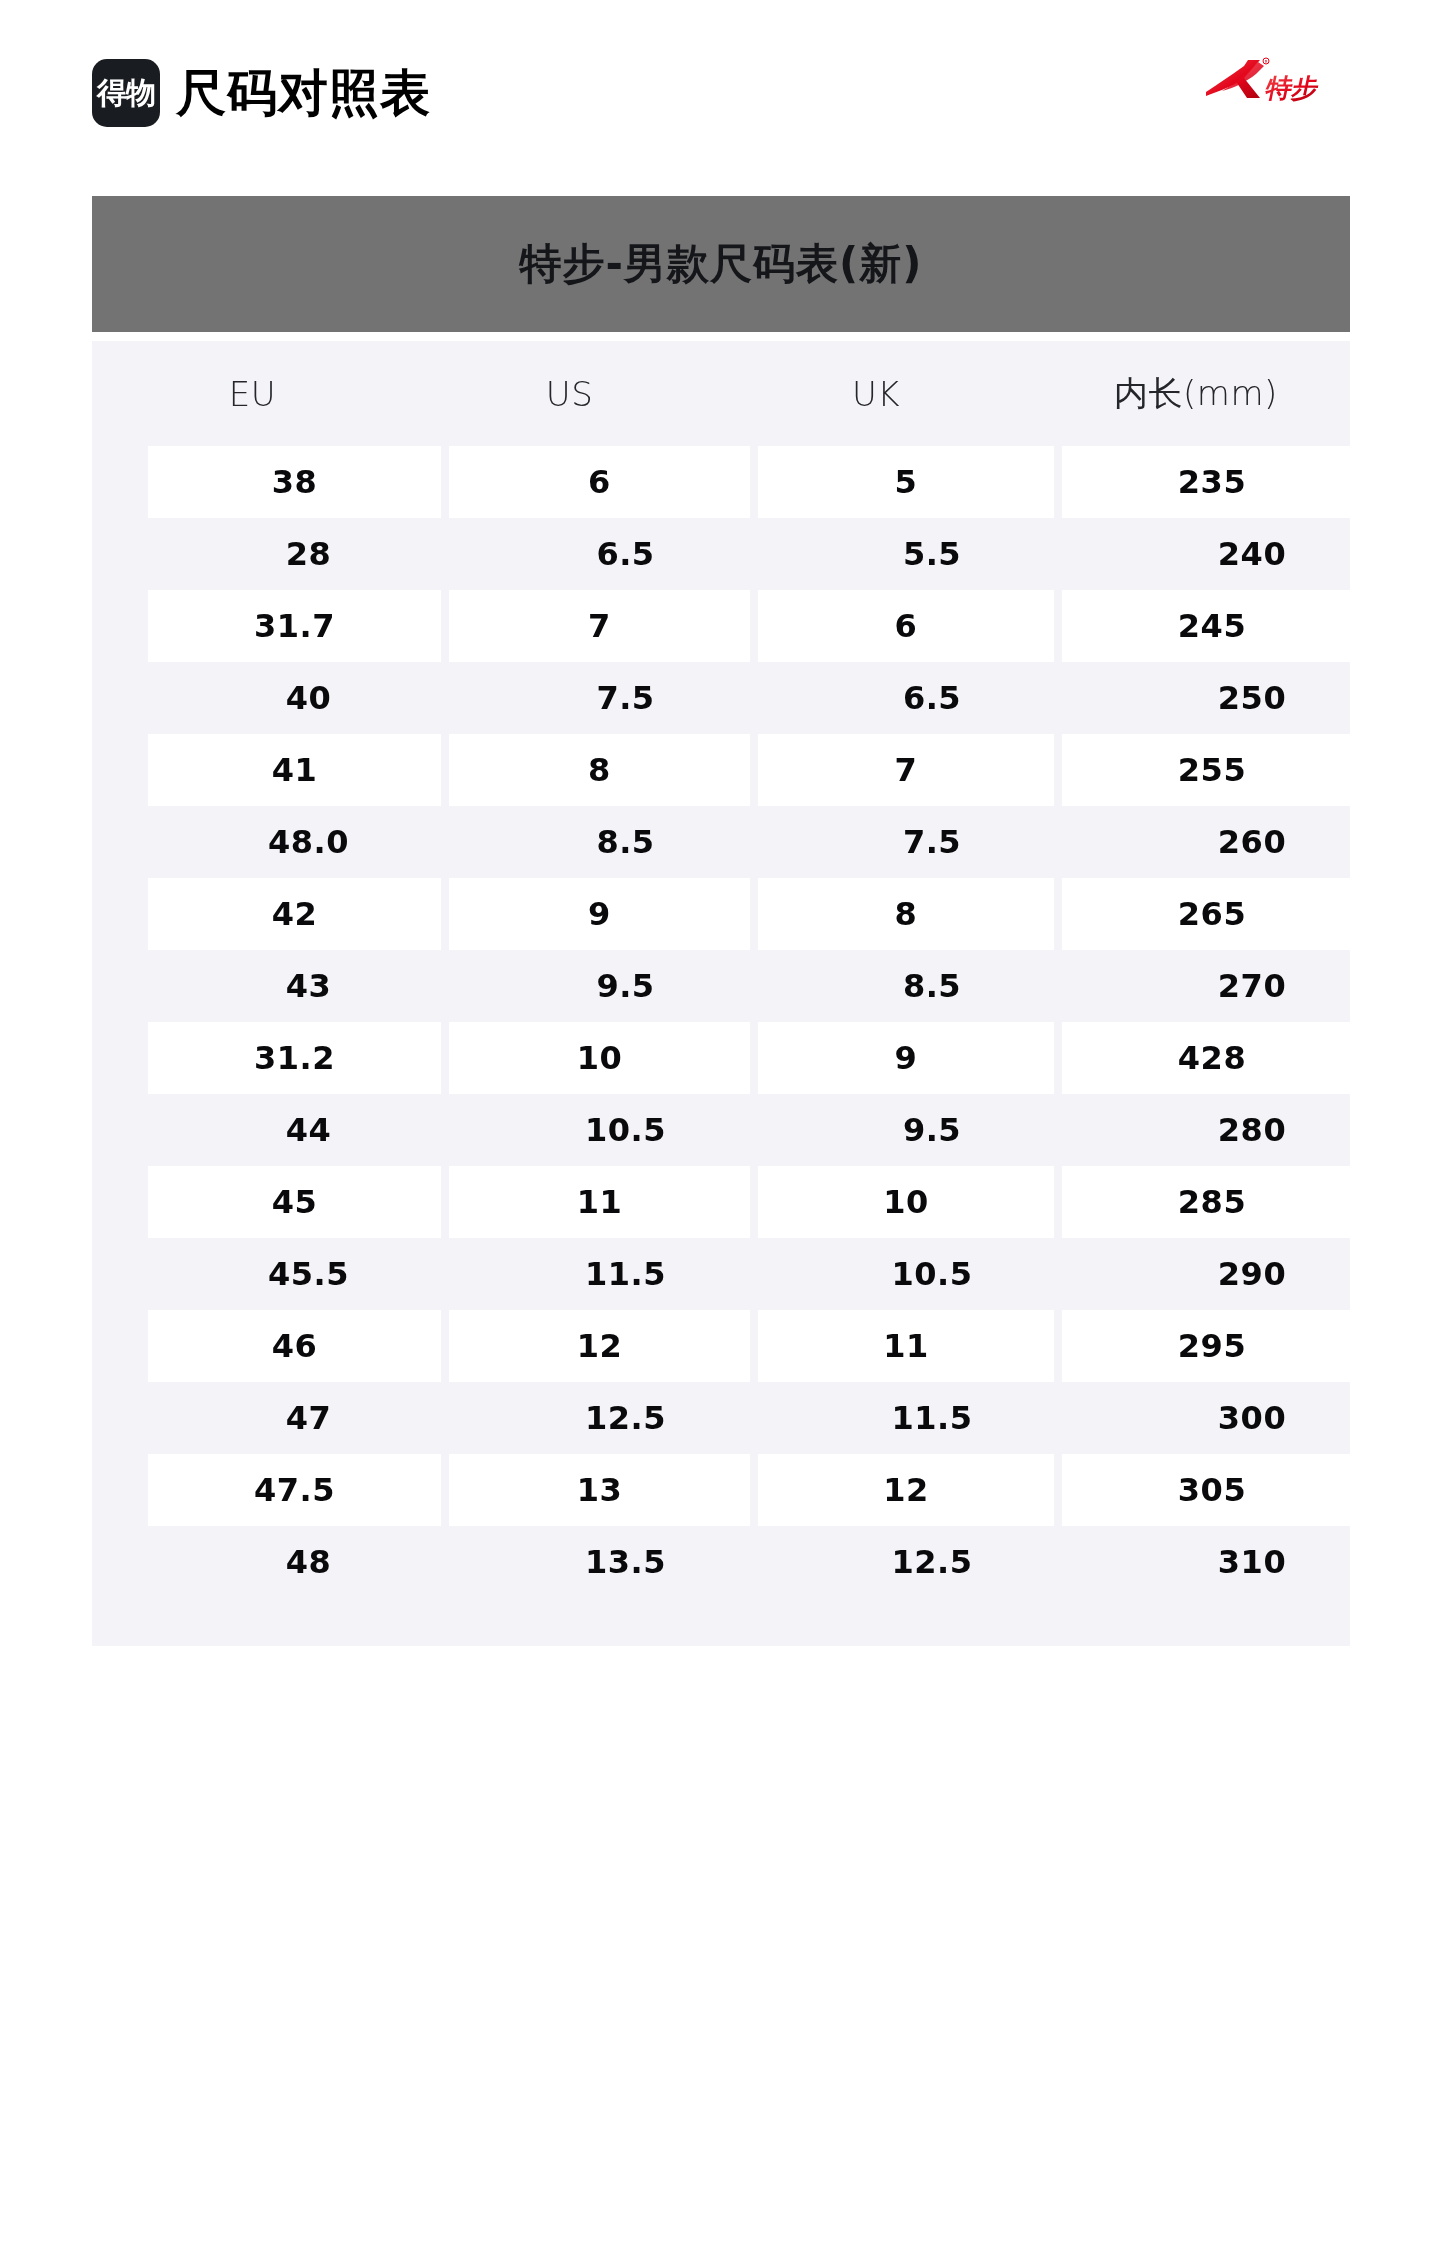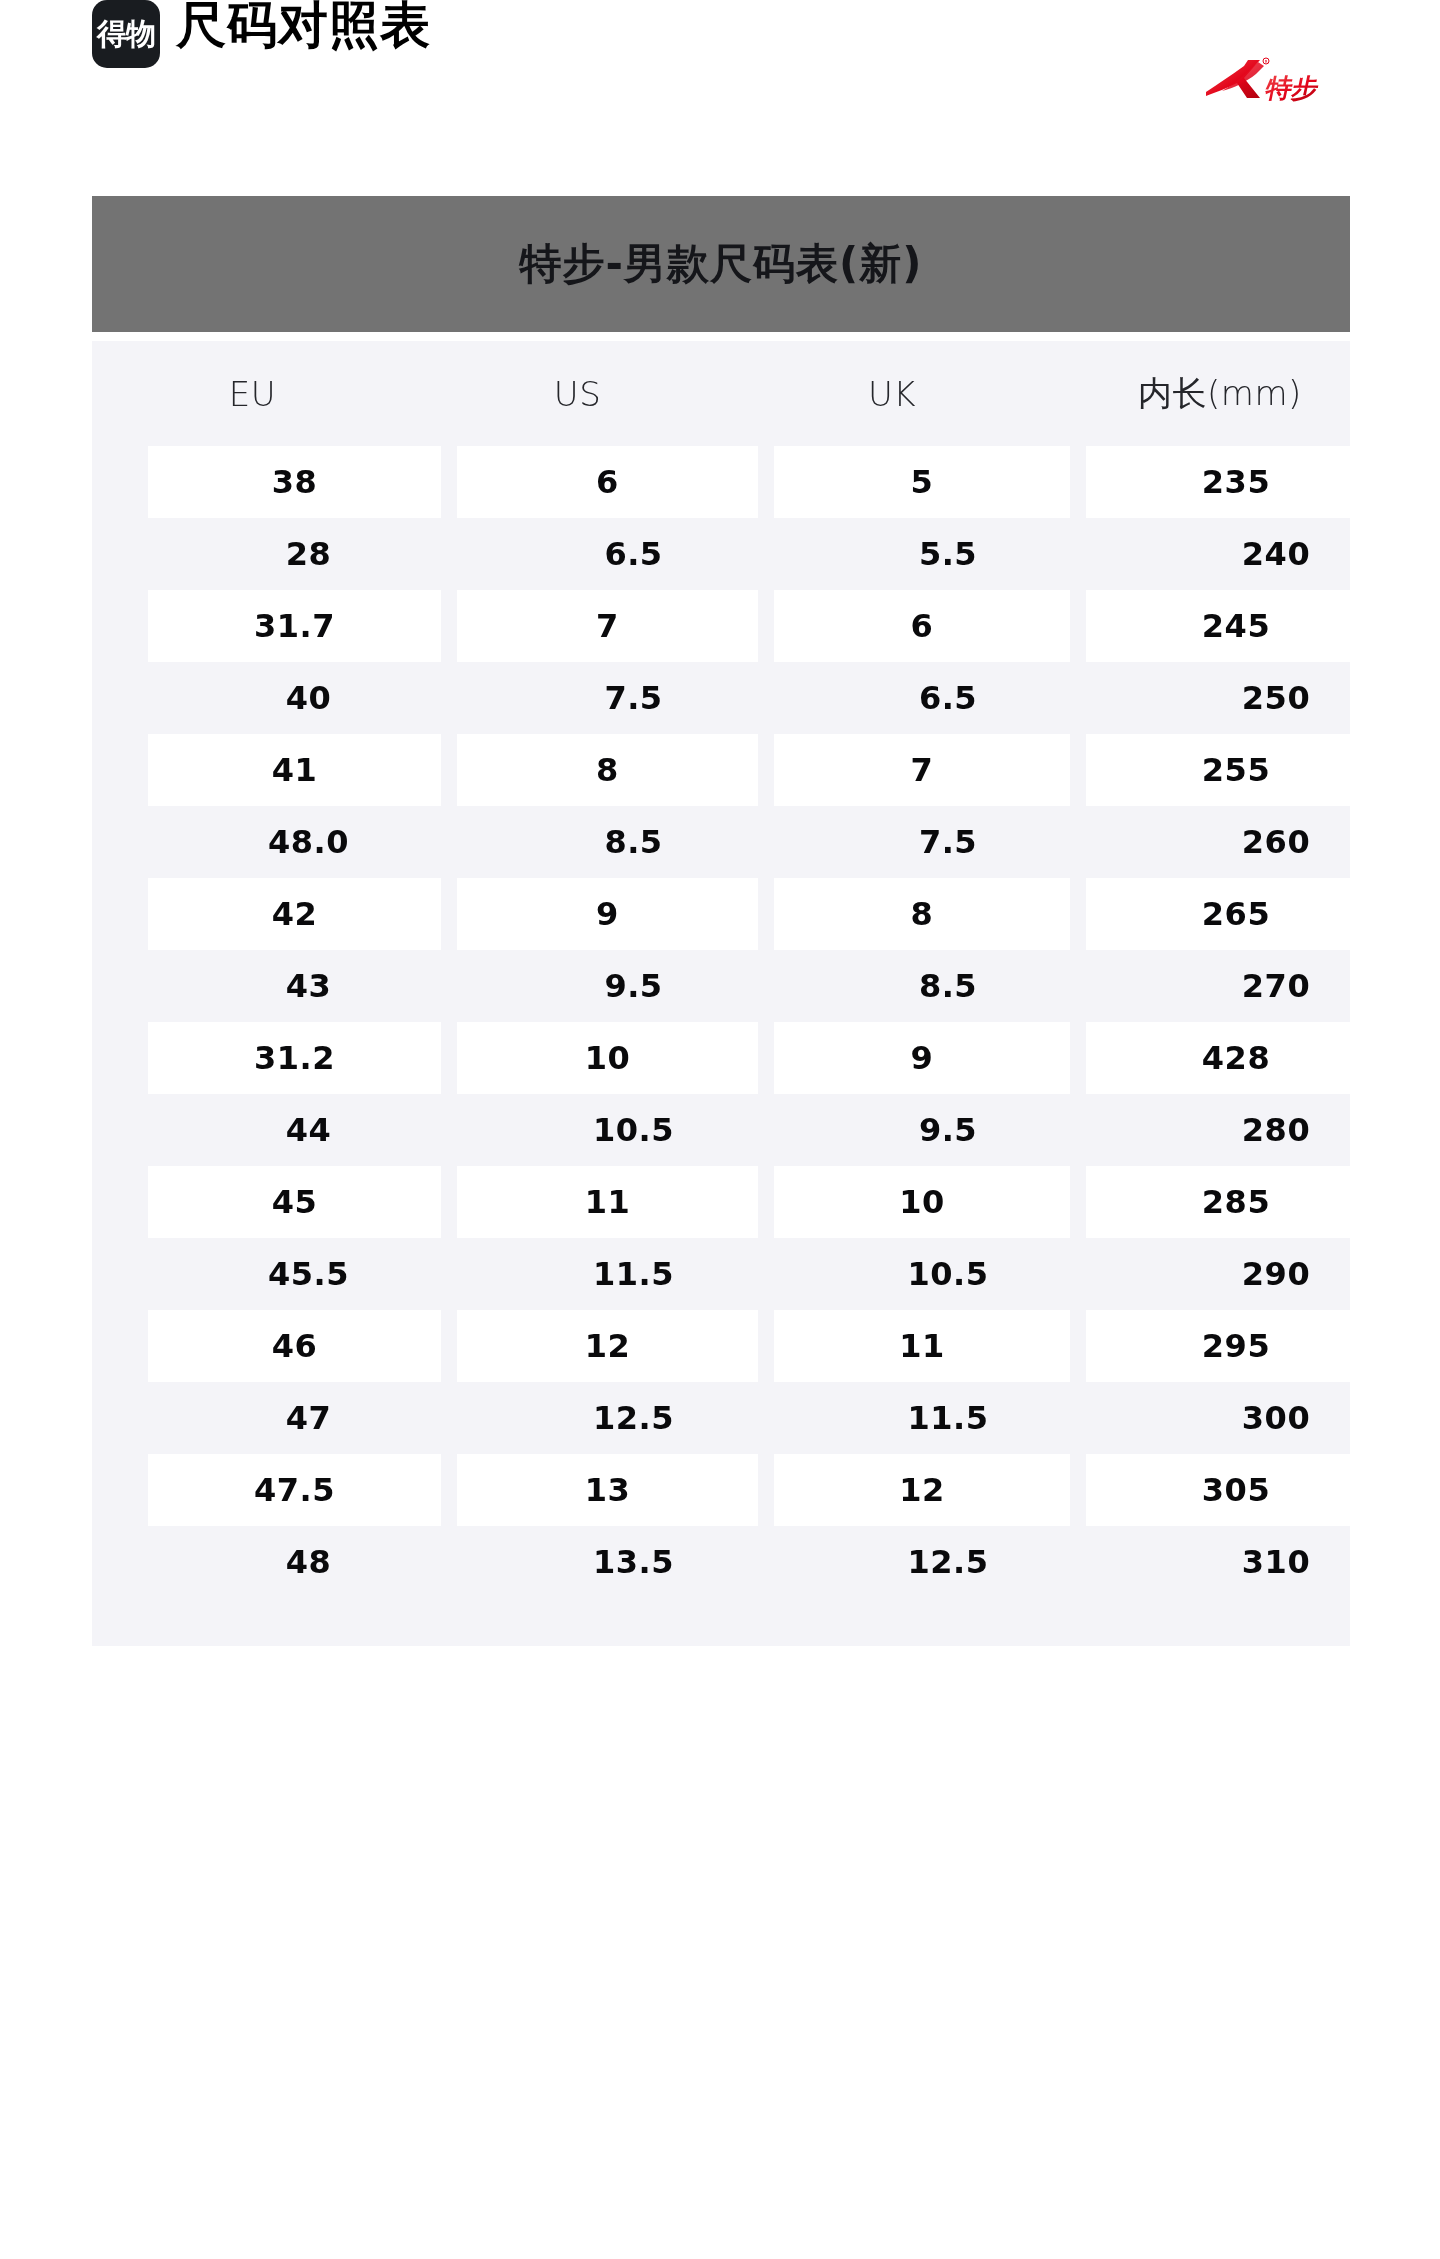--- a/index.html
+++ b/index.html
@@ -24,20 +24,21 @@
   }
 
   
   .header {
     position: absolute;
     left: 0;
     top: 0;
     width: 1440px;
     height: 186px;
     display: flex;
+    align-items: center;
   }
 
   .brand-badge {
     margin-left: 92px;
     width: 68px;
     height: 68px;
     border-radius: 15px;
     background: #191c20;
     color: #ffffff;
     display: flex;
@@ -94,21 +95,21 @@
 
   .title-gap {
     height: 9px;
     background: #ffffff;
   }
 
   .grid-head,
   .grid-row {
     display: grid;
     grid-template-columns: 321px 305px 300px 332px;
-    column-gap: 12px;
+    column-gap: 4px;
   }
 
   .grid-head {
     height: 105px;
   }
 
   .grid-head .cell {
     display: flex;
     align-items: center;
     justify-content: center;

